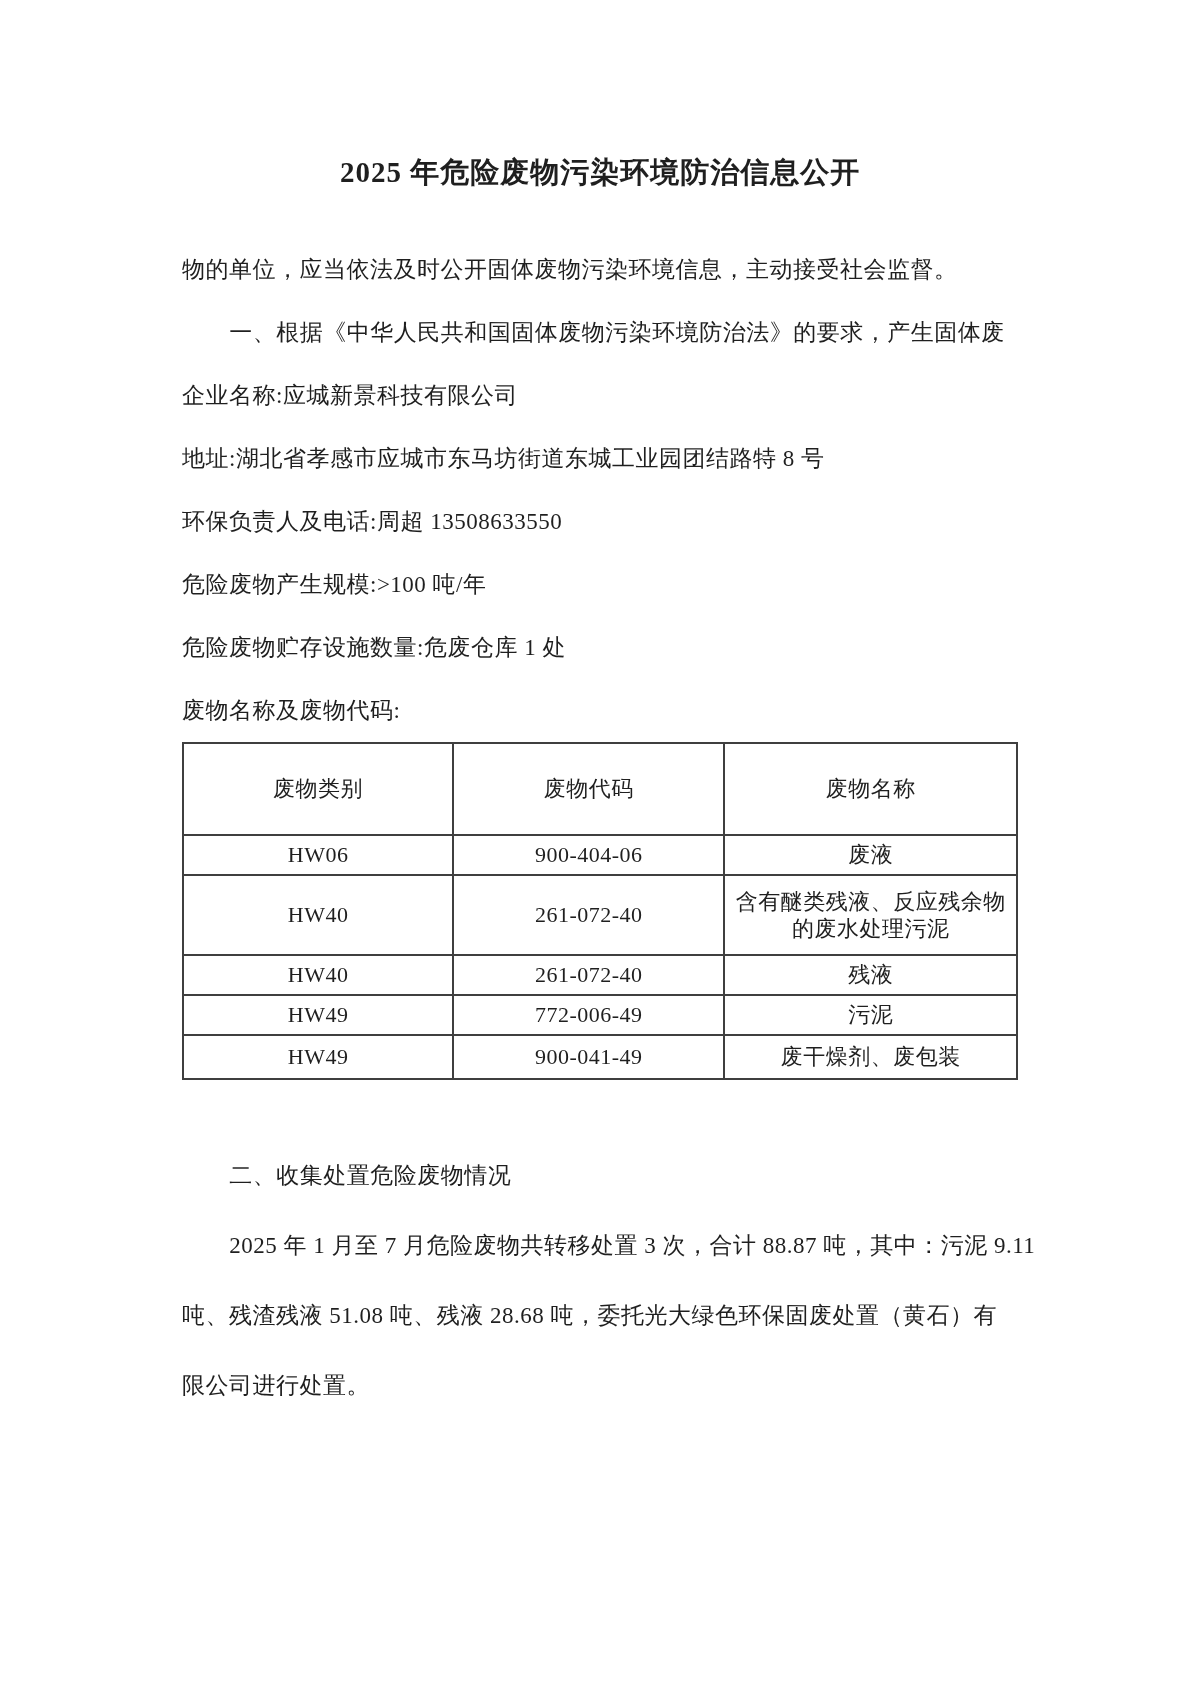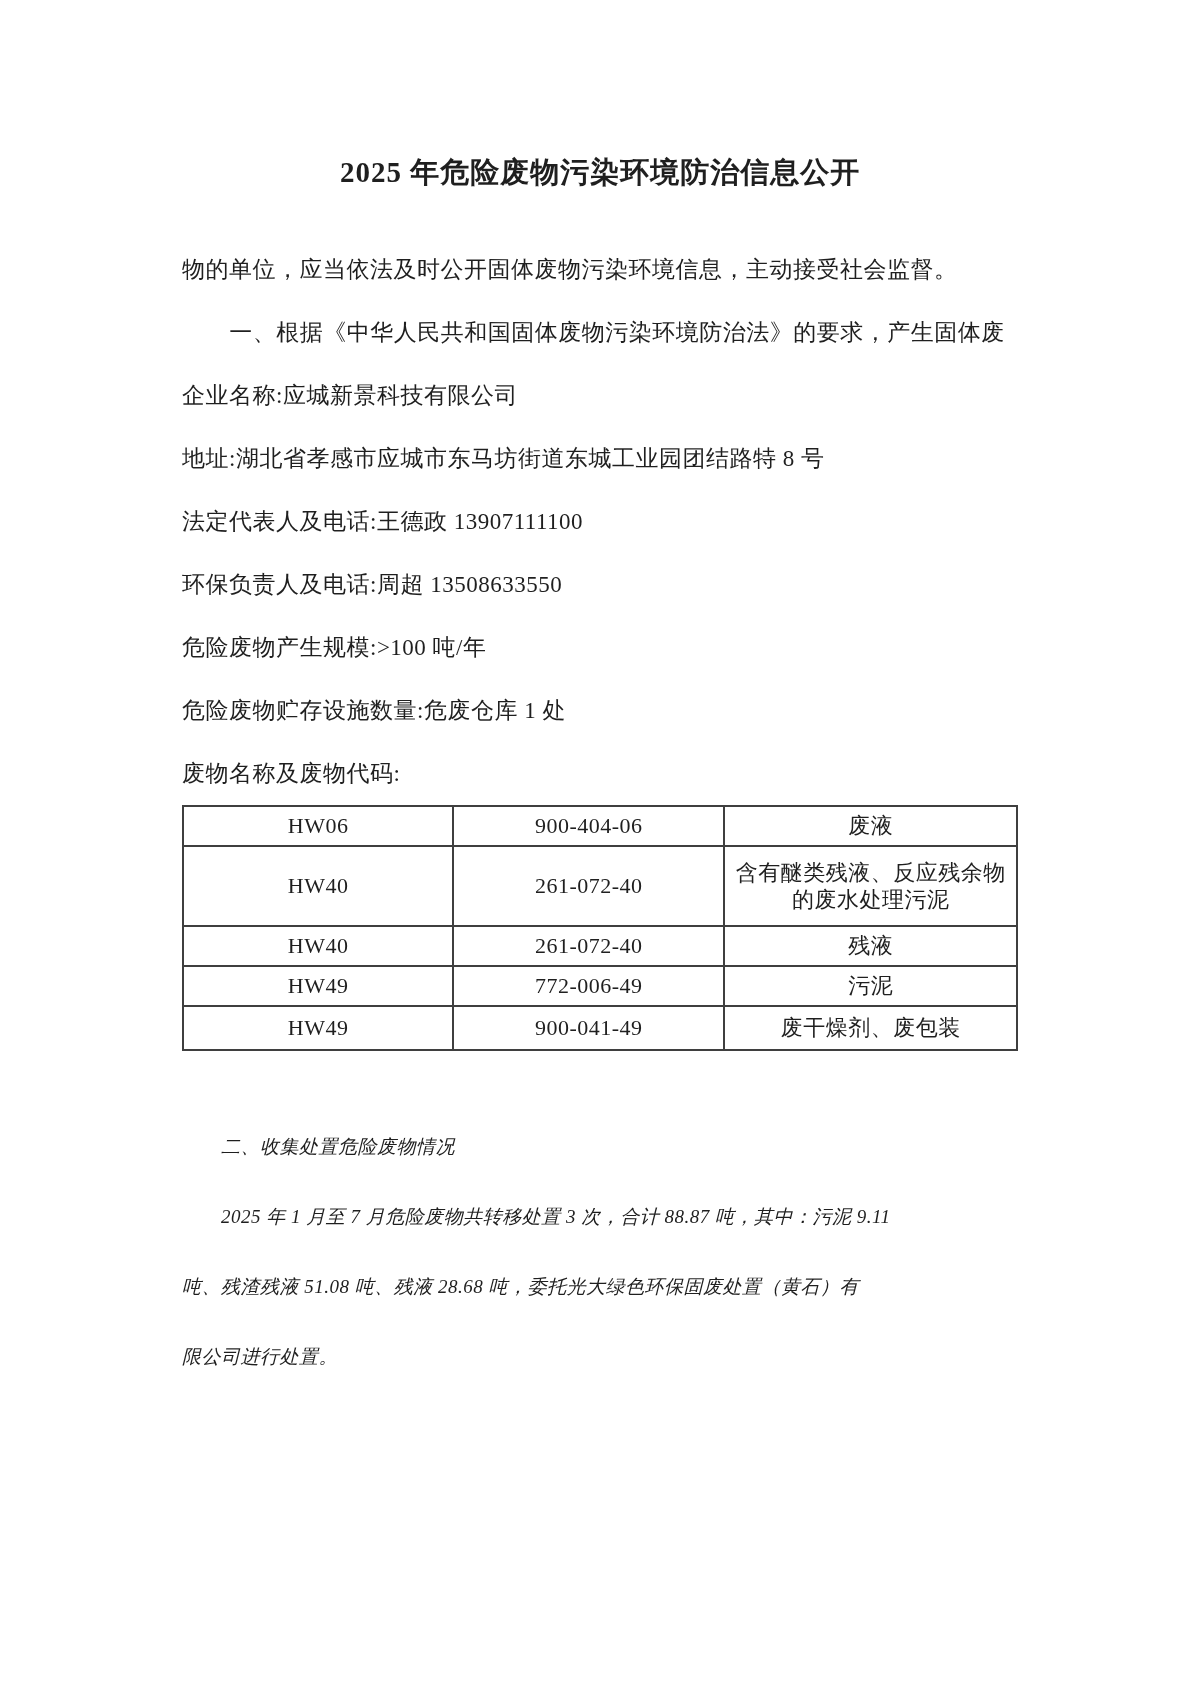--- a/index.html
+++ b/index.html
@@ -60,22 +60,21 @@
   tr.thead-row  { height: 92px; }
   tr.row        { height: 40px; }
   tr.row-tall   { height: 57px; }
   tr.row-tall td.name-cell {
     line-height: 27px;
     padding: 12px 1px;
   }
   tr.row-last   { height: 44px; }
   .sec2 {
     margin-top: 61px;
-    font-size: 19px;
-    font-style: italic;
+    font-size: 23px;
   }
   .sec2 .line2 {
     height: 70px;
     line-height: 70px;
     white-space: nowrap;
     letter-spacing: 0.5px;
   }
 </style>
 </head>
 <body>
@@ -87,35 +86,39 @@
   <div class="body-block">
 
     <div>
       <div class="line">物的单位，应当依法及时公开固体废物污染环境信息，主动接受社会监督。</div>
       <div class="line indent">一、根据《中华人民共和国固体废物污染环境防治法》的要求，产生固体废</div>
     </div>
 
     <div>
       <div class="line">企业名称:应城新景科技有限公司</div>
       <div class="line">地址:湖北省孝感市应城市东马坊街道东城工业园团结路特 8 号</div>
-      <div class="line">法定代表人及电话:王德政 13907111100</div>
       <div class="line">环保负责人及电话:周超 13508633550</div>
       <div class="line">危险废物产生规模:&gt;100 吨/年</div>
       <div class="line">危险废物贮存设施数量:危废仓库 1 处</div>
       <div class="line">废物名称及废物代码:</div>
     </div>
   </div>
 
   <table class="waste-table">
     <colgroup>
       <col class="col-category">
       <col class="col-code">
       <col class="col-name">
     </colgroup>
     <tbody>
+      <tr class="thead-row">
+        <th>废物类别</th>
+        <th>废物代码</th>
+        <th>废物名称</th>
+      </tr>
       <tr class="row">
         <td>HW06</td>
         <td>900-404-06</td>
         <td>废液</td>
       </tr>
       <tr class="row-tall">
         <td>HW40</td>
         <td>261-072-40</td>
         <td class="name-cell">含有醚类残液、反应残余物的废水处理污泥</td>
       </tr>

